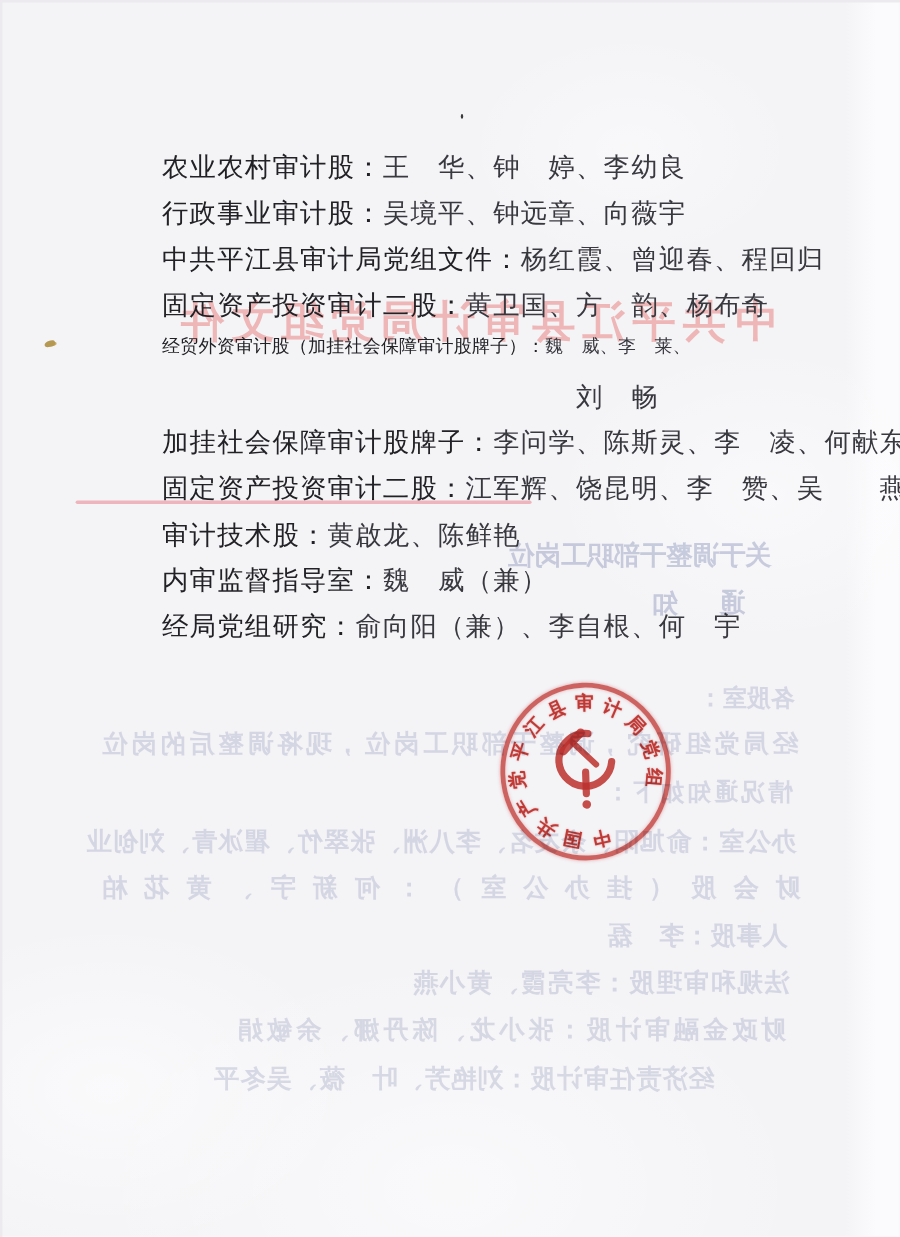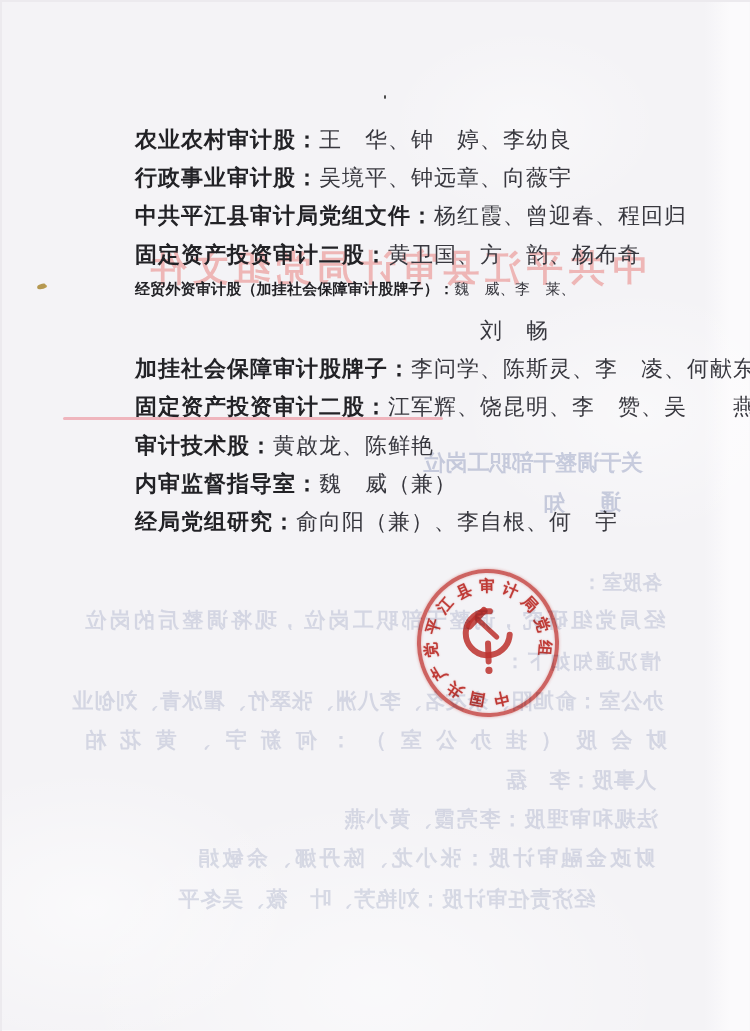--- a/index.html
+++ b/index.html
@@ -35,21 +35,21 @@
   
   .row{
     position:absolute;
     white-space:nowrap;
     font-size:22px;
     color:#2a2a2f;
     line-height:1.15;
   }
   .row .lbl{
     font-family:"Liberation Sans","DejaVu Sans",sans-serif;
-    font-weight:700;
+    font-weight:400;
     color:#222226;
     letter-spacing:1px;
     text-align:right;
   }
   .row .nms{
     font-family:"Liberation Serif","DejaVu Serif",serif;
     font-weight:400;
     color:#38383f;
     letter-spacing:1px;
   }

